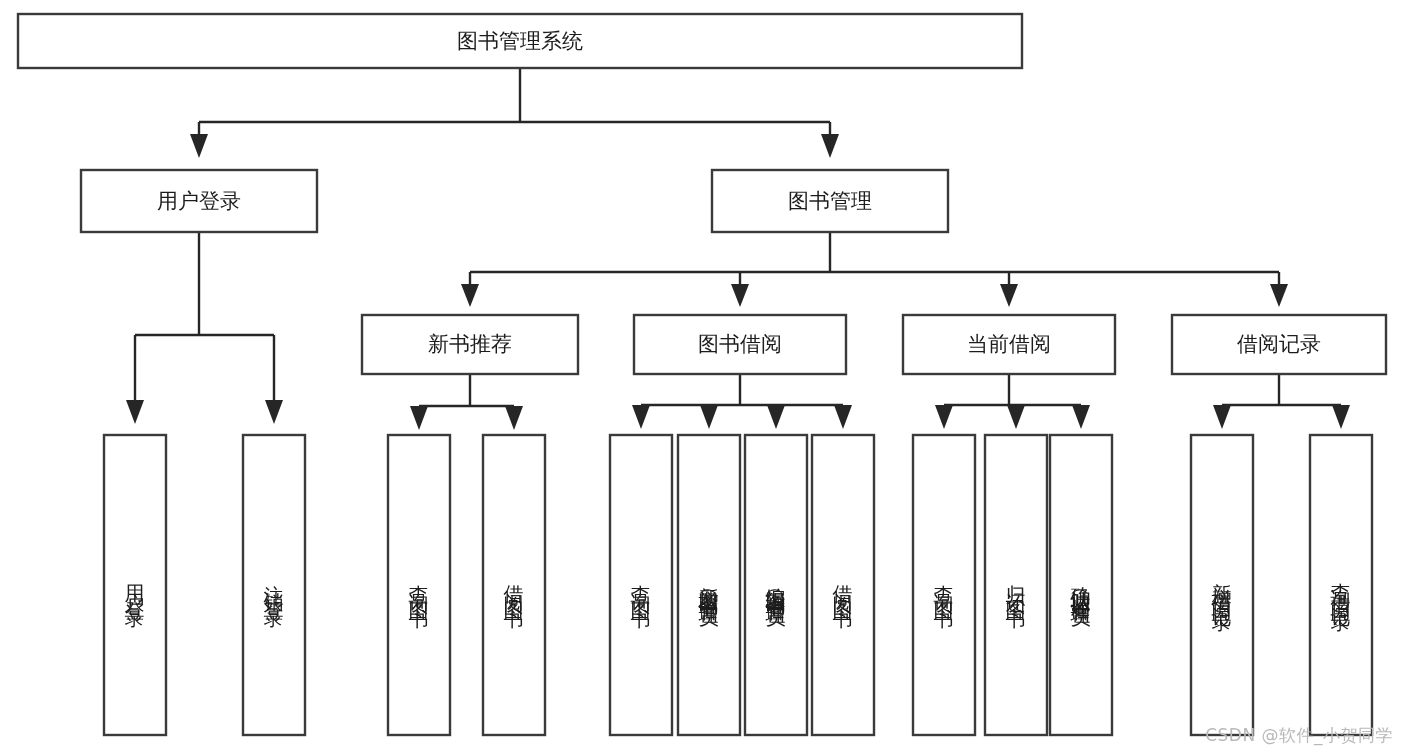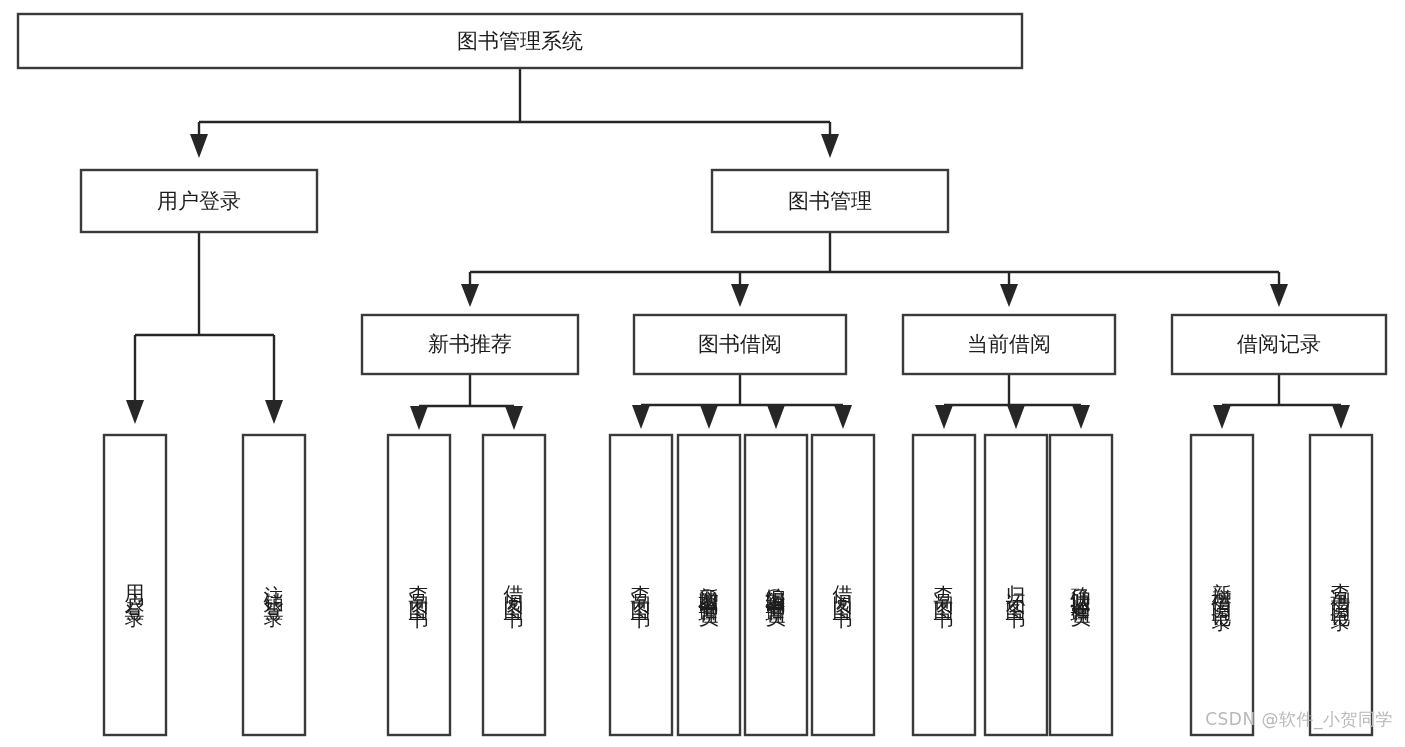--- a/index.html
+++ b/index.html
@@ -50,21 +50,21 @@
   }
   .node-label-v {
     font-family: "DejaVu Sans", "Liberation Sans", sans-serif;
     font-size: 20px;
     fill: #1c1c1c;
     text-anchor: middle;
   }
   .watermark-text {
     position: absolute;
     right: 12px;
-    bottom: 16px;
+    bottom: 0;
     font-family: "DejaVu Sans", "Liberation Sans", sans-serif;
     font-size: 17px;
     color: #b9b9b9;
     letter-spacing: 0.5px;
     white-space: nowrap;
     user-select: none;
   }
 </style>
 </head>
 <body>

